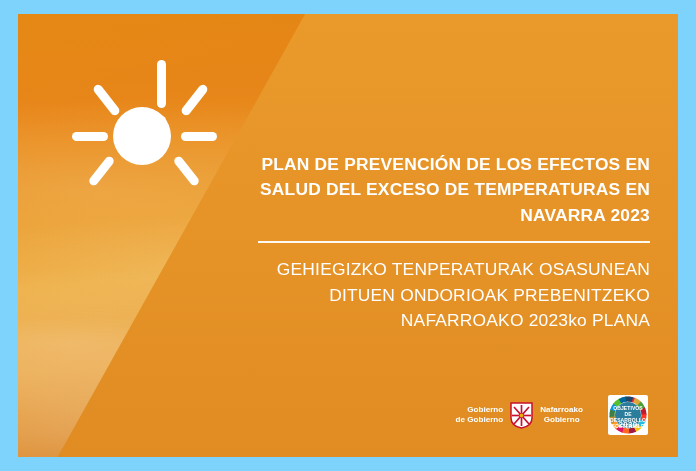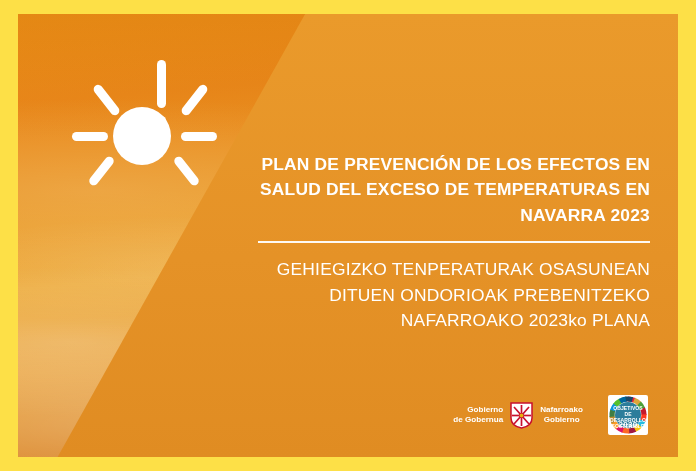--- a/index.html
+++ b/index.html
@@ -11,21 +11,21 @@
     width: 696px;
     height: 471px;
     font-family: "Liberation Sans", sans-serif;
     overflow: hidden;
   }
 
   .poster {
     position: relative;
     width: 696px;
     height: 471px;
-    background: #fde047;
+    background: #7dd3fc;
     overflow: hidden;
   }
 
   
   .canvas {
     position: absolute;
     left: 18px;
     top: 14px;
     width: 660px;
     height: 443px;
@@ -188,21 +188,21 @@
     <div class="text-block">
       <p class="title-es">PLAN DE PREVENCIÓN DE LOS EFECTOS EN SALUD DEL EXCESO DE TEMPERATURAS EN NAVARRA 2023</p>
       <div class="rule"></div>
       <p class="title-eu">GEHIEGIZKO TENPERATURAK OSASUNEAN DITUEN ONDORIOAK PREBENITZEKO NAFARROAKO 2023ko PLANA</p>
     </div>
 
     <div class="footer">
       <div class="gov-logo">
         <div class="gov-text-left">
           <div>Gobierno</div>
-          <div>de Gobernua</div>
+          <div>de Gobierno</div>
         </div>
         <svg class="gov-shield" viewBox="0 0 46 54" aria-hidden="true">
           <path d="M2 2 H44 V32 C44 44 34 50 23 52 C12 50 2 44 2 32 Z" fill="#ffffff" stroke="#c8102e" stroke-width="3"></path>
           <g stroke="#c8102e" stroke-width="3.4" fill="none">
             <path d="M23 6 V48"></path>
             <path d="M4 27 H42"></path>
             <path d="M8 10 L38 44"></path>
             <path d="M38 10 L8 44"></path>
           </g>
           <circle cx="23" cy="27" r="4.6" fill="#e8b10c" stroke="#c8102e" stroke-width="1.6"></circle>

